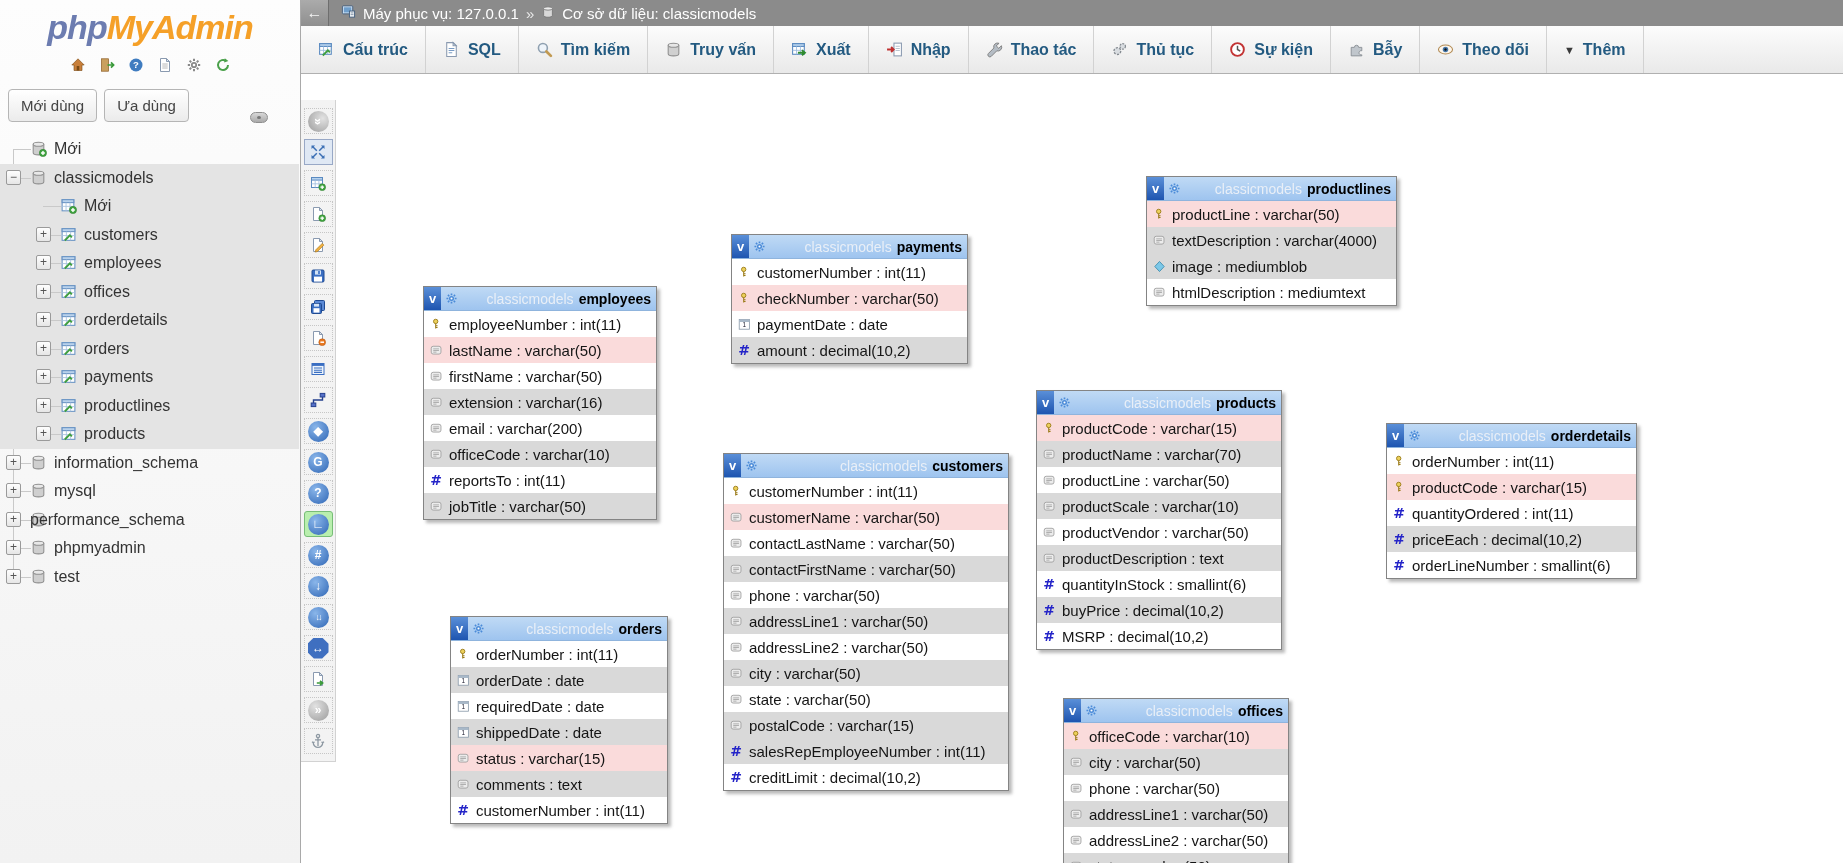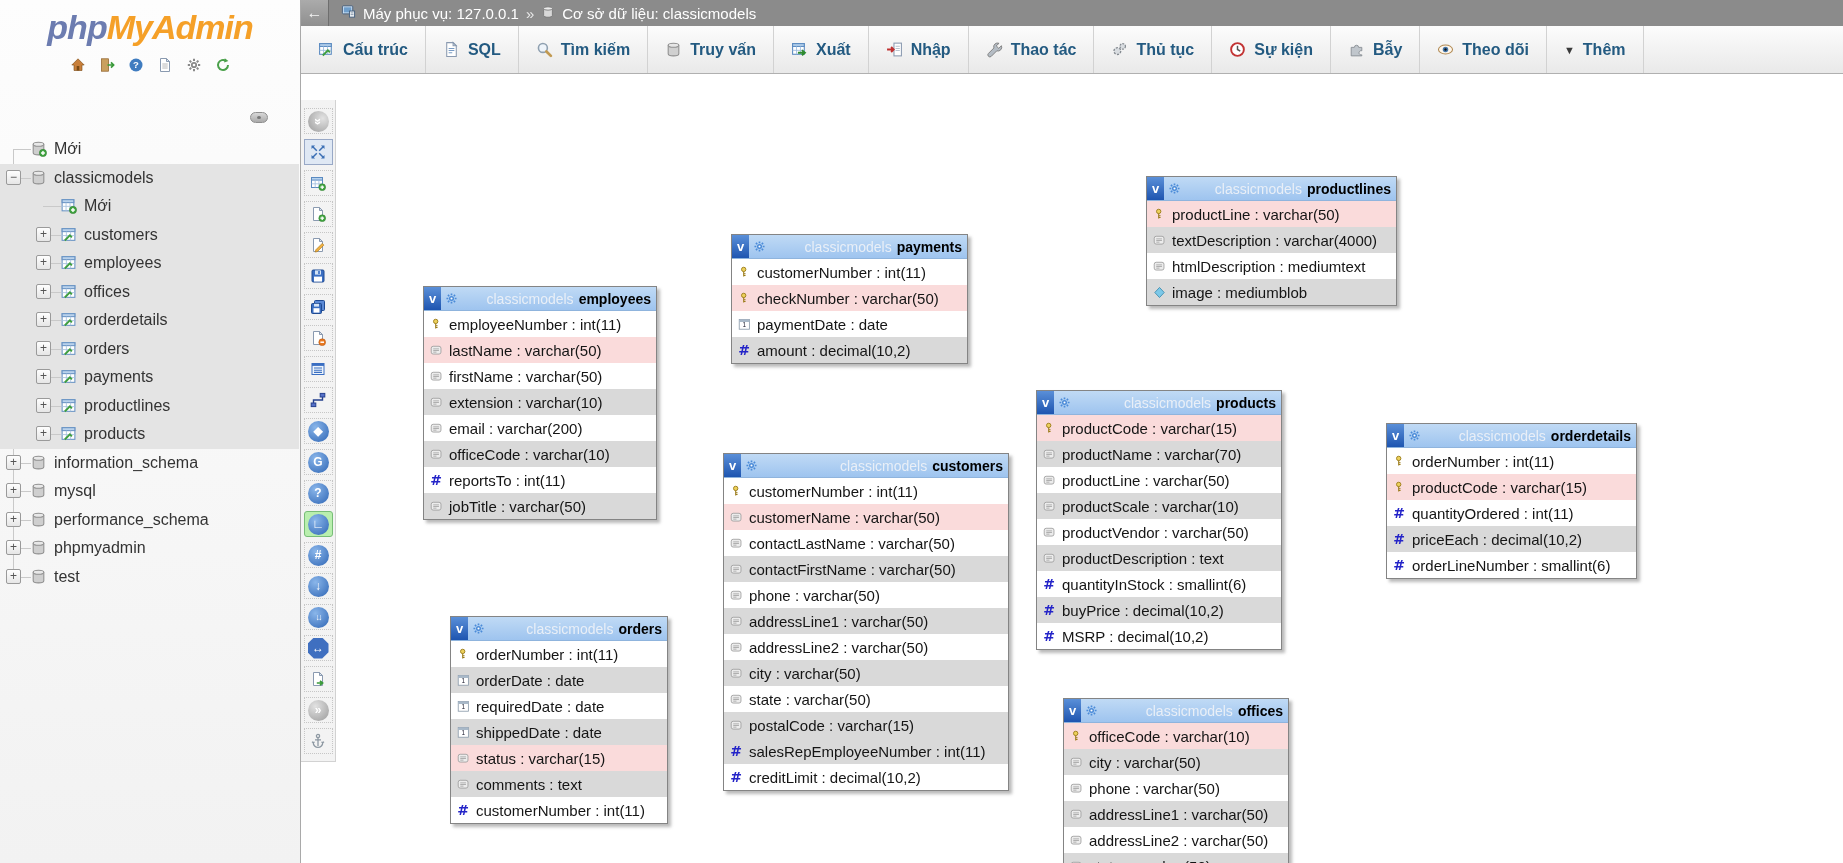--- a/index.html
+++ b/index.html
@@ -124,20 +124,24 @@
             <circle cx="8" cy="8" r="1.3" fill="#fff"></circle>
           </svg>
         </span>
         <span class="nicon">
           <svg viewBox="0 0 16 16" width="16" height="16">
             <path d="M13 8a5 5 0 1 1-2-4" fill="none" stroke="#4aa04a" stroke-width="2"></path>
             <path d="M9.8 1.2 13.4 4l-4.2 1.4z" fill="#4aa04a"></path>
           </svg>
         </span>
       </div>
+    <div class="quick-tabs" id="quick-tabs">
+        <button class="qbtn">Mới dùng</button>
+        <button class="qbtn">Ưa dùng</button>
+      </div>
     <div class="handle"></div>
     <ul id="tree">
         <div class="trunk" style="left: 13px; top: 14px; height: 428px;"></div>
         <div class="trunk" style="left: 43px; top: 43px; height: 257px;"></div>
         <li class="titem" style="height: 28.5px;">
           <span class="stub" style="left: 13px; width: 18px;"></span>
           <span class="ticon" style="left: 30px;"><svg viewBox="0 0 16 16" width="17" height="17">
               <path d="M3 4v8c0 1.1 2.2 2 5 2s5-.9 5-2V4" fill="#cfcfcf" stroke="#8f8f8f"></path>
               <ellipse cx="8" cy="4" rx="5" ry="1.9" fill="#e8e8e8" stroke="#8f8f8f"></ellipse>
               <circle cx="12.2" cy="12.2" r="3.4" fill="#42a542" stroke="#2c7a2c" stroke-width=".5"></circle>
@@ -271,21 +275,21 @@
             </svg></span>
           <span class="tlabel" style="padding-left: 54px;">mysql</span>
         </li>
         <li class="titem" style="height: 28.5px;">
           <span class="stub" style="left: 13px; width: 18px;"></span>
           <span class="expander" style="left: 6px;">+</span>
           <span class="ticon" style="left: 30px;"><svg viewBox="0 0 16 16" width="17" height="17">
               <path d="M3 4v8c0 1.1 2.2 2 5 2s5-.9 5-2V4" fill="#cfcfcf" stroke="#8f8f8f"></path>
               <ellipse cx="8" cy="4" rx="5" ry="1.9" fill="#e8e8e8" stroke="#8f8f8f"></ellipse>
             </svg></span>
-          <span class="tlabel" style="padding-left: 54px;">performance_schema</span>
+          <span class="tlabel" style="padding-left: 30px;">performance_schema</span>
         </li>
         <li class="titem" style="height: 28.5px;">
           <span class="stub" style="left: 13px; width: 18px;"></span>
           <span class="expander" style="left: 6px;">+</span>
           <span class="ticon" style="left: 30px;"><svg viewBox="0 0 16 16" width="17" height="17">
               <path d="M3 4v8c0 1.1 2.2 2 5 2s5-.9 5-2V4" fill="#cfcfcf" stroke="#8f8f8f"></path>
               <ellipse cx="8" cy="4" rx="5" ry="1.9" fill="#e8e8e8" stroke="#8f8f8f"></ellipse>
             </svg></span>
           <span class="tlabel" style="padding-left: 54px;">phpmyadmin</span>
         </li>
@@ -606,21 +610,21 @@
             </span>
             <span>firstName : varchar(50)</span>
           </div>
           <div class="dr even">
             <span class="fic">
               <svg viewBox="0 0 16 16" width="13" height="13">
                 <rect x="1.5" y="2.8" width="12" height="9.6" rx="2.4" fill="#ececec" stroke="#9a9a9a"></rect>
                 <path d="M4 6h7M4 8h7M4 10h4" stroke="#a0a0a0"></path>
               </svg>
             </span>
-            <span>extension : varchar(10)</span>
+            <span>extension : varchar(16)</span>
           </div>
           <div class="dr">
             <span class="fic">
               <svg viewBox="0 0 16 16" width="13" height="13">
                 <rect x="1.5" y="2.8" width="12" height="9.6" rx="2.4" fill="#ececec" stroke="#9a9a9a"></rect>
                 <path d="M4 6h7M4 8h7M4 10h4" stroke="#a0a0a0"></path>
               </svg>
             </span>
             <span>email : varchar(200)</span>
           </div>
@@ -721,36 +725,36 @@
           </div>
           <div class="dr even">
             <span class="fic">
               <svg viewBox="0 0 16 16" width="13" height="13">
                 <rect x="1.5" y="2.8" width="12" height="9.6" rx="2.4" fill="#ececec" stroke="#9a9a9a"></rect>
                 <path d="M4 6h7M4 8h7M4 10h4" stroke="#a0a0a0"></path>
               </svg>
             </span>
             <span>textDescription : varchar(4000)</span>
           </div>
+          <div class="dr even">
+            <span class="fic">
+              <svg viewBox="0 0 16 16" width="13" height="13">
+                <path d="M8 1.8 13.8 8 8 14.2 2.2 8z" fill="#7cc8e8" stroke="#3888aa"></path>
+              </svg>
+            </span>
+            <span>image : mediumblob</span>
+          </div>
           <div class="dr">
             <span class="fic">
               <svg viewBox="0 0 16 16" width="13" height="13">
                 <rect x="1.5" y="2.8" width="12" height="9.6" rx="2.4" fill="#ececec" stroke="#9a9a9a"></rect>
                 <path d="M4 6h7M4 8h7M4 10h4" stroke="#a0a0a0"></path>
               </svg>
             </span>
             <span>htmlDescription : mediumtext</span>
-          </div>
-          <div class="dr even">
-            <span class="fic">
-              <svg viewBox="0 0 16 16" width="13" height="13">
-                <path d="M8 1.8 13.8 8 8 14.2 2.2 8z" fill="#7cc8e8" stroke="#3888aa"></path>
-              </svg>
-            </span>
-            <span>image : mediumblob</span>
           </div>
         </div>
         <div class="dt" style="left: 735px; top: 316px; width: 246px;">
           <div class="dt-h">
             <span class="vb">v</span>
             <span class="hgear">
               <svg viewBox="0 0 16 16" width="13" height="13">
                 <path d="M8 1.8v2.2M8 12v2.2M1.8 8H4M12 8h2.2M3.6 3.6l1.6 1.6M10.8 10.8l1.6 1.6M12.4 3.6l-1.6 1.6M5.2 10.8l-1.6 1.6" stroke="#4b8bd8" stroke-width="2"></path>
                 <circle cx="8" cy="8" r="3.1" fill="#4b8bd8"></circle>
                 <circle cx="8" cy="8" r="1.3" fill="#fff"></circle>

